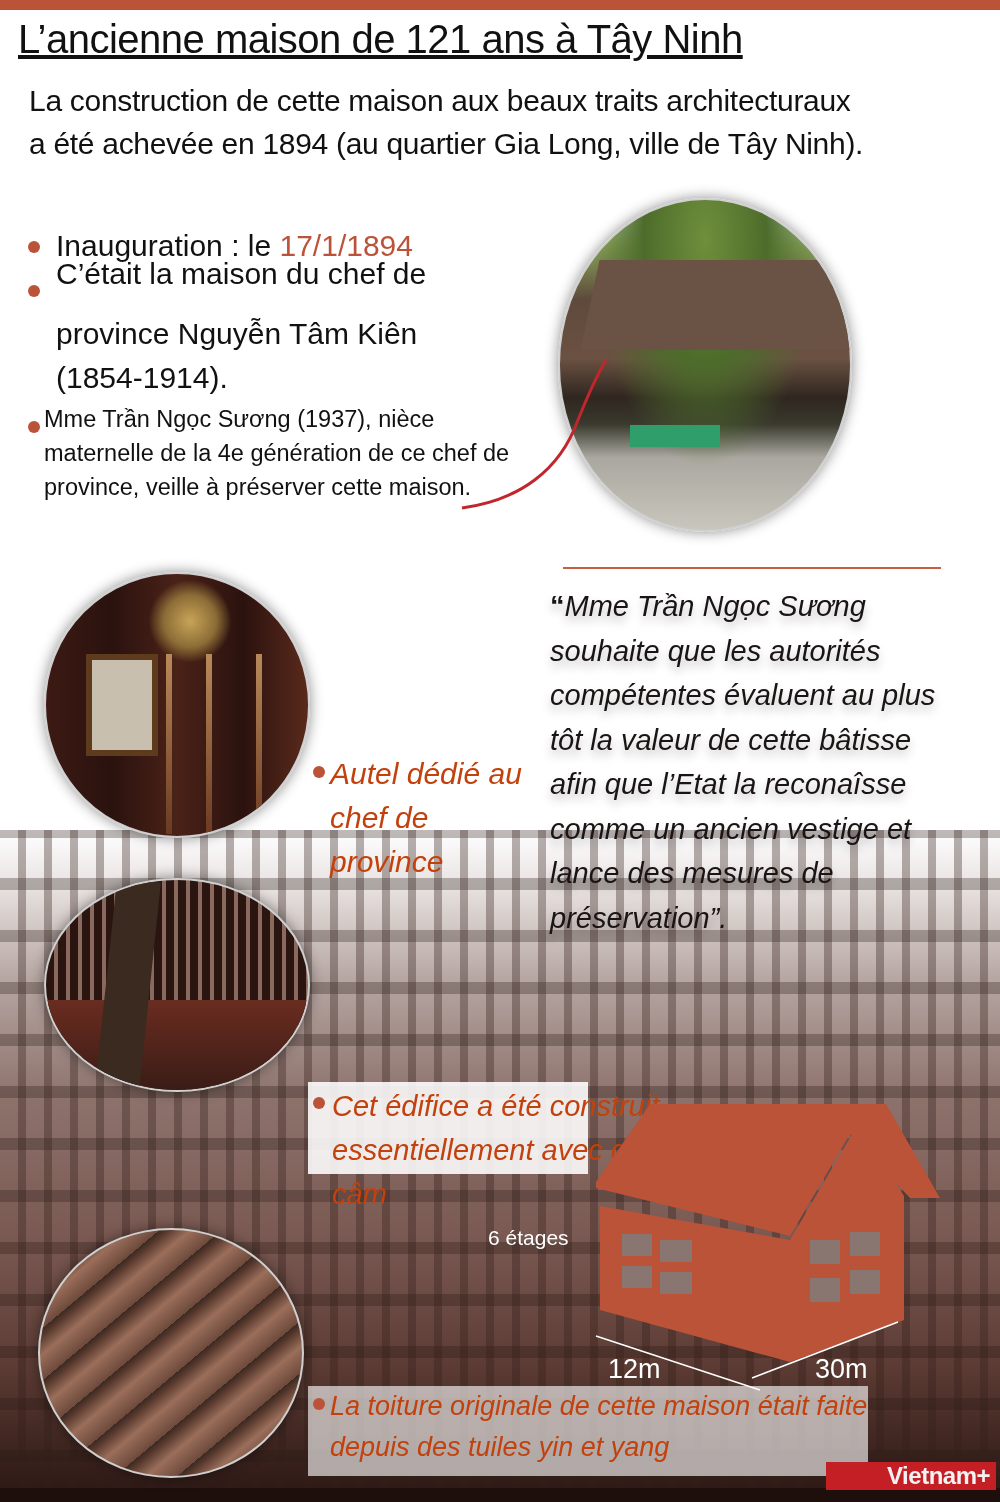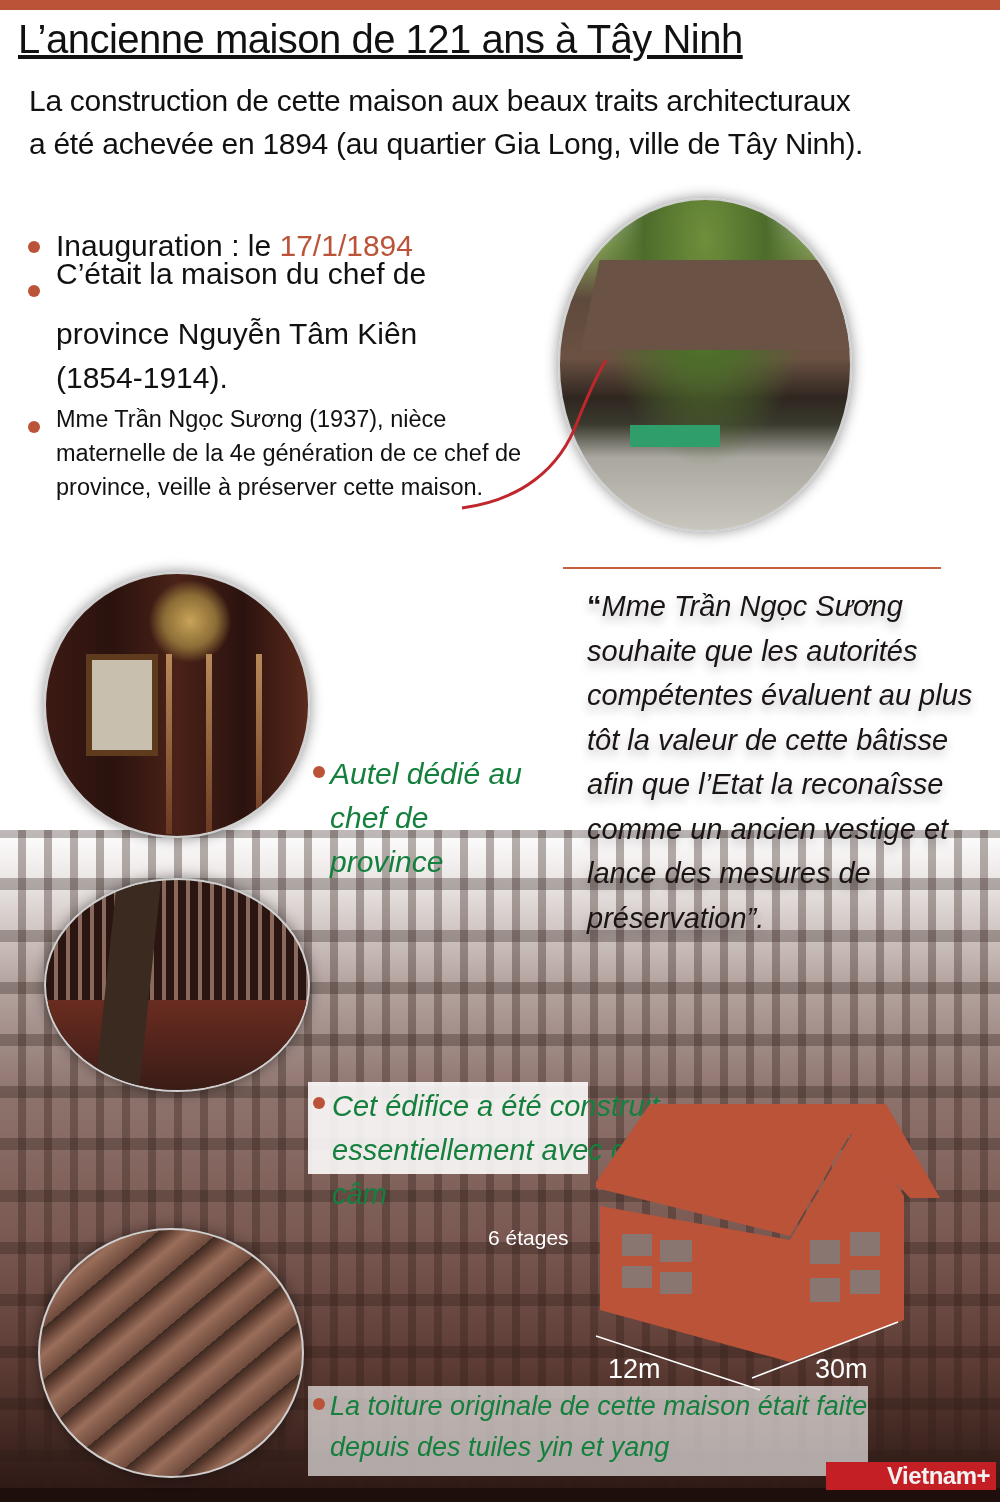--- a/index.html
+++ b/index.html
@@ -26,21 +26,21 @@
     letter-spacing: -0.5px; color: #111;
   }
   .subtitle {
     position: absolute; left: 18px; top: 68px; width: 840px; font-size: 30px; line-height: 43px;
     letter-spacing: -0.3px; color: #111;
   }
 
   .bullet { position: absolute; width: 12px; height: 12px; border-radius: 50%; background: #bb5339; }
 
   .info-line { position: absolute; left: 56px; font-size: 30px; line-height: 44px; color: #111; }
-  .info-small { position: absolute; left: 56px; width: 490px; font-size: 23.5px; line-height: 34px; color: #111; }
+  .info-small { position: absolute; left: 44px; width: 490px; font-size: 23.5px; line-height: 34px; color: #111; }
   .accent { color: #bb5339; }
 
   .photo {
     position: absolute; border-radius: 50%; overflow: hidden;
     box-shadow: 0 0 14px rgba(0,0,0,0.45);
     border: 2px solid #cfcfcf;
   }
   .photo-house {
     left: 558px; top: 198px; width: 290px; height: 330px;
     background:
@@ -70,27 +70,27 @@
     background:
       repeating-linear-gradient(-40deg, #6e4a3c 0px, #9a6e5a 20px, #5a3a2e 34px, #3a2a22 40px),
       #7a5444;
   }
 
   .connector { position: absolute; left: 0; top: 0; width: 1000px; height: 1502px; pointer-events: none; }
 
   .divider { position: absolute; left: 563px; top: 567px; width: 378px; height: 2px; background: #c4603f; }
 
   .quote {
-    position: absolute; left: 587px; top: 584px; width: 400px;
+    position: absolute; left: 550px; top: 584px; width: 400px;
     font-size: 29px; line-height: 44.5px; font-style: italic; color: #1a1414;
     text-shadow: 0 6px 10px rgba(0,0,0,0.25);
   }
   .quote-mark { font-weight: bold; font-style: normal; }
 
-  .caption { position: absolute; font-style: italic; color: #15803d; }
+  .caption { position: absolute; font-style: italic; color: #c2410c; }
   .caption-altar { left: 330px; top: 752px; width: 200px; font-size: 30px; line-height: 44px; }
   .caption-wood-box { position: absolute; left: 308px; top: 1082px; width: 280px; height: 92px; background: rgba(255,255,255,0.88); }
   .caption-wood { left: 332px; top: 1084px; width: 400px; font-size: 29px; line-height: 44px; }
   .caption-roof-box { position: absolute; left: 308px; top: 1386px; width: 560px; height: 90px; background: rgba(255,255,255,0.62); }
   .caption-roof { left: 330px; top: 1386px; width: 600px; font-size: 27px; line-height: 41px; }
 
   .house-label { position: absolute; color: #ffffff; font-size: 27px; }
   .floors-label { left: 488px; top: 1226px; font-size: 21px; }
   .width-label { left: 608px; top: 1354px; }
   .length-label { left: 815px; top: 1354px; }

